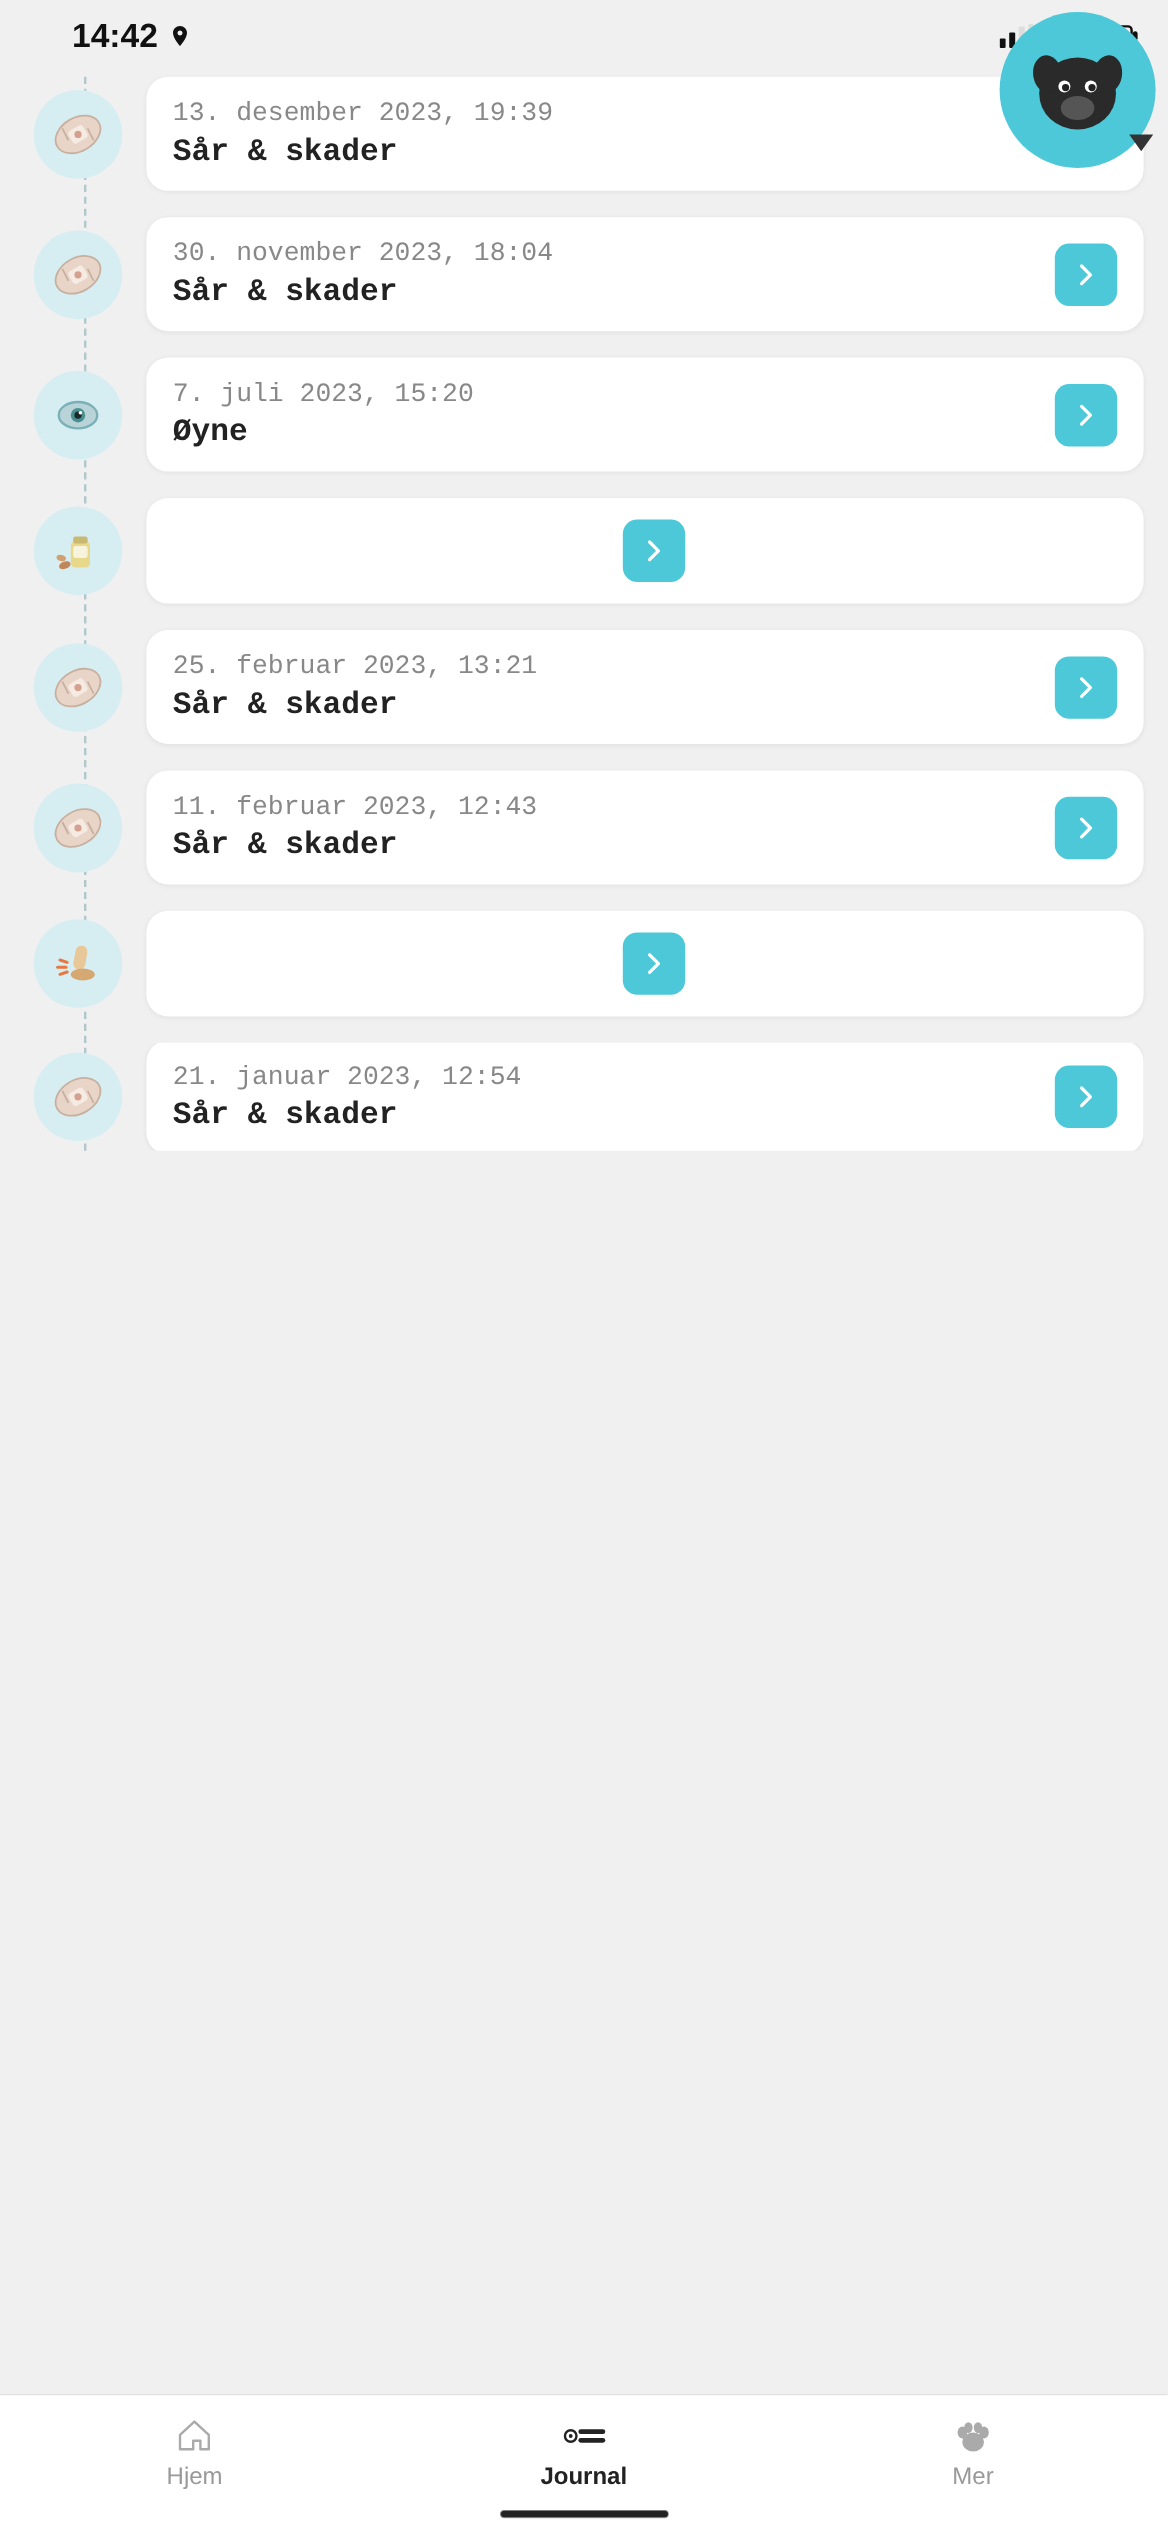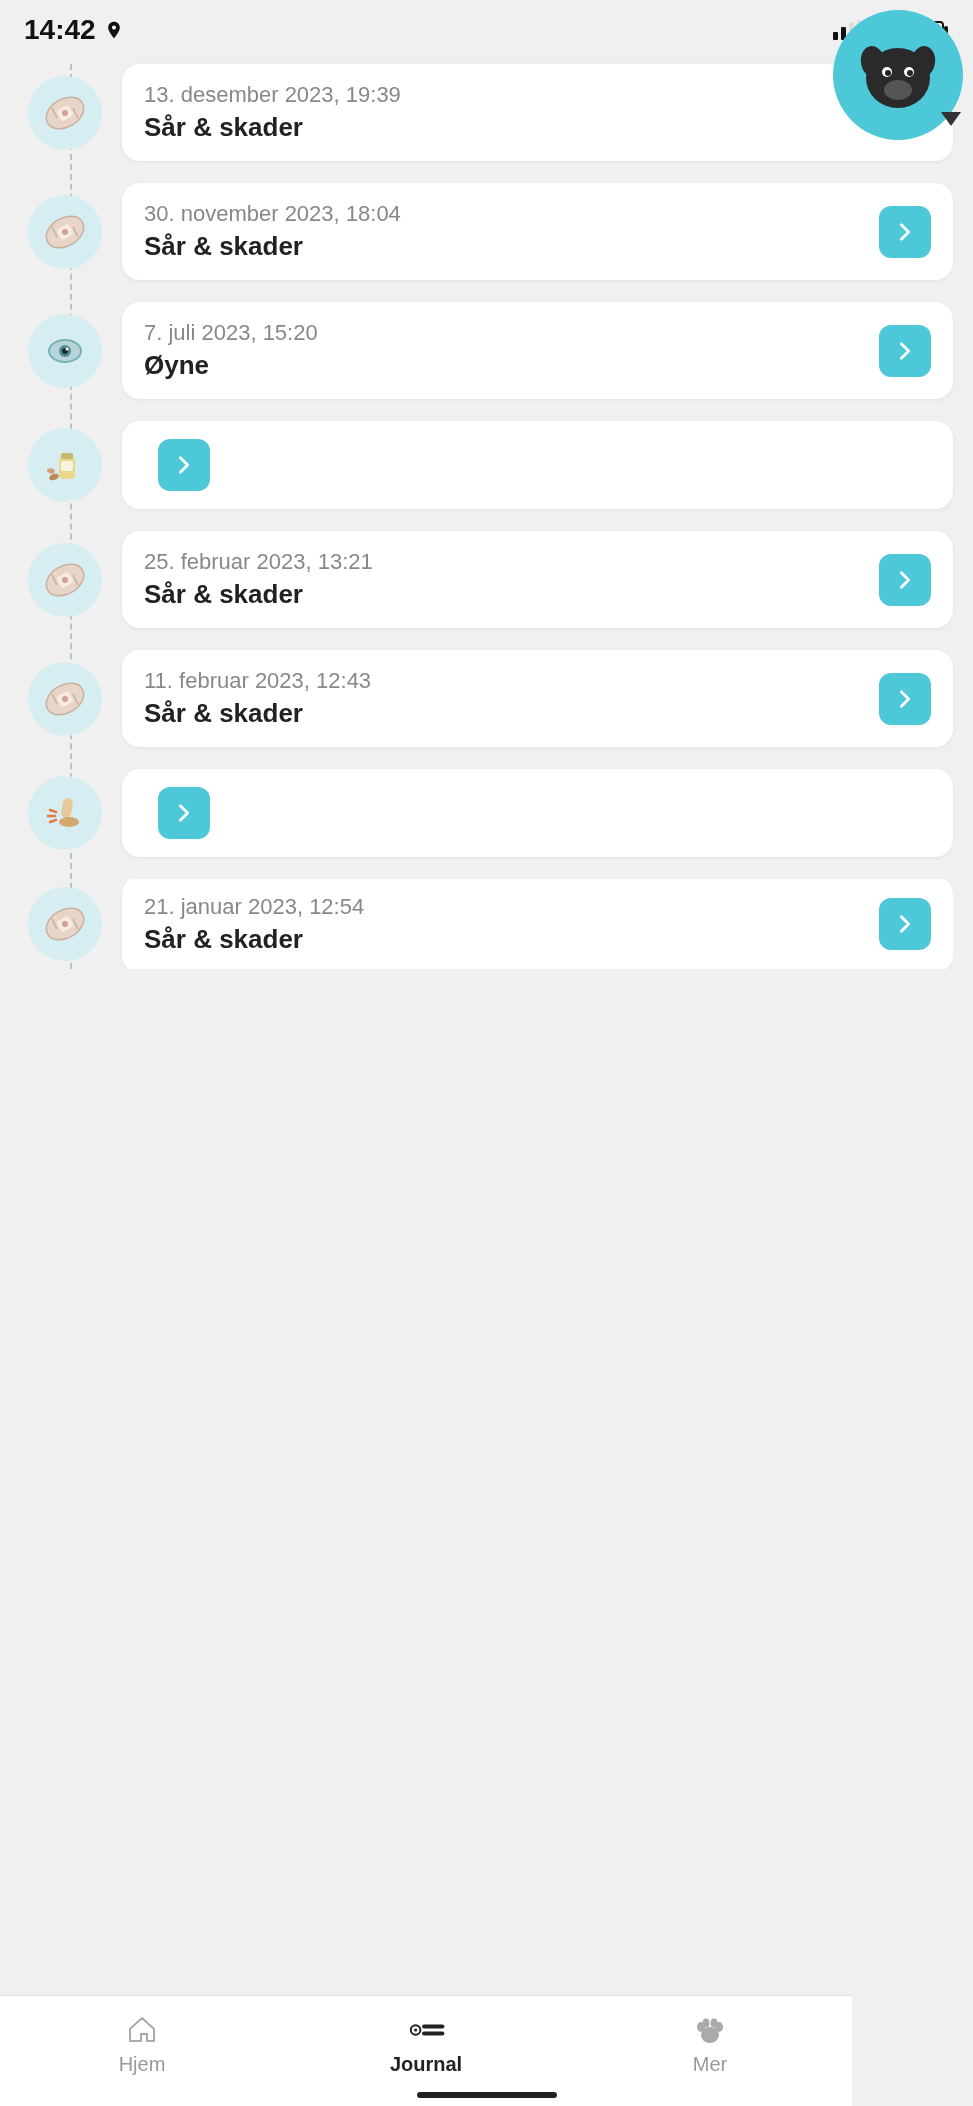--- a/index.html
+++ b/index.html
@@ -22,20 +22,21 @@
       padding: 14px 24px 8px;
       background: #f0f0f0;
     }
     .status-time {
       font-size: 28px;
       font-weight: 700;
       color: #111;
       display: flex;
       align-items: center;
       gap: 8px;
+      margin-left: 36px;
     }
     .status-icons {
       display: flex;
       align-items: center;
       gap: 10px;
     }
 
     
     .pet-profile {
       position: absolute;
@@ -119,23 +120,24 @@
     }
 
     .entry-card {
       flex: 1;
       background: #fff;
       border-radius: 18px;
       padding: 18px 22px;
       margin-left: 12px;
       display: flex;
       align-items: center;
-      justify-content: flex-start;
+      justify-content: center;
       box-shadow: 0 1px 4px rgba(0,0,0,0.06);
       min-height: 88px;
+      font-family: Liberation Mono, monospace;
     }
 
     .entry-text {
       flex: 1;
     }
     .entry-date {
       font-size: 22px;
       color: #888;
       margin-bottom: 4px;
     }
@@ -164,21 +166,21 @@
     
     .entry-first .entry-card {
       border-top-right-radius: 0;
     }
 
     
     .bottom-nav {
       position: fixed;
       bottom: 0;
       left: 0;
-      width: 852px;
+      width: 973px;
       background: #fff;
       border-top: 1px solid #e0e0e0;
       display: flex;
       justify-content: space-around;
       align-items: center;
       padding: 16px 0 30px;
       z-index: 100;
     }
 
     .nav-item {

